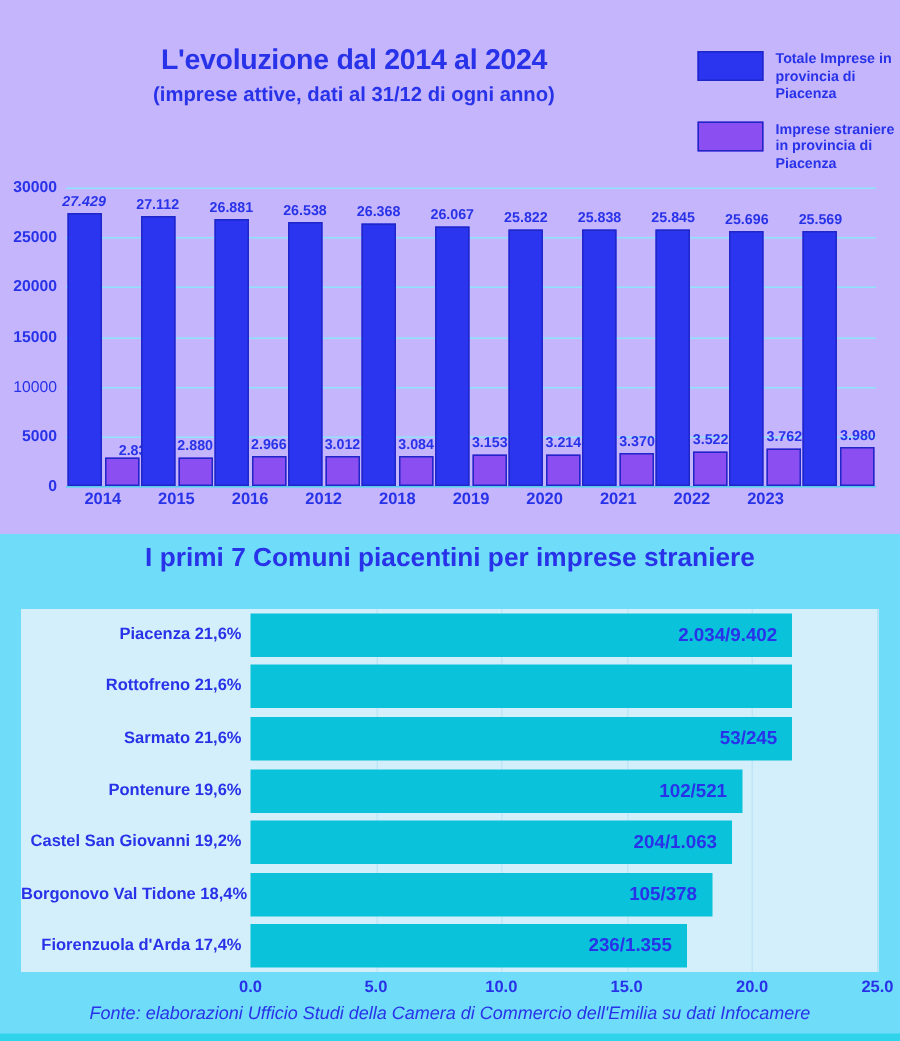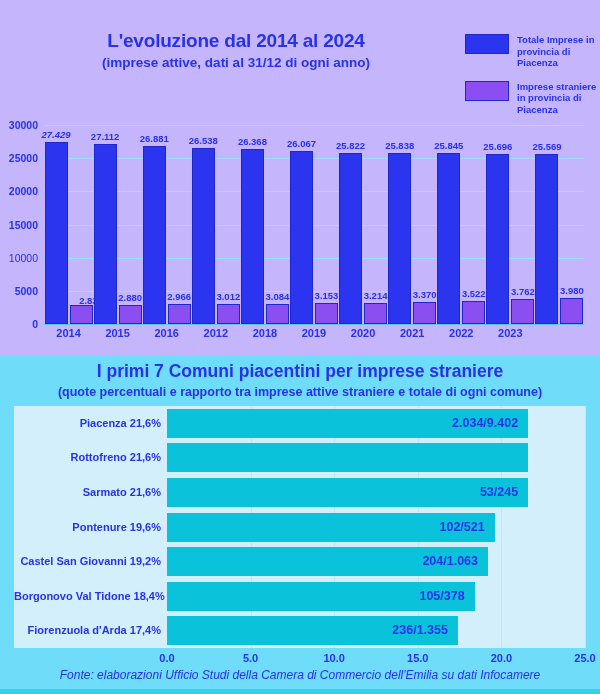--- a/index.html
+++ b/index.html
@@ -174,21 +174,20 @@
         <div class="bar-label" style="left: 482.455px; width: 41px; top: 16.3923px;">25.569</div>
         <div class="bar est" style="left: 516.455px; width: 23px; height: 26.4007px;"></div>
         <div class="bar-label" style="left: 508.455px; width: 39px; top: 159.599px;">3.980</div>
         <div class="xtick" style="left: 490.909px; width: 49.0909px; margin-top: 48px;">2024</div>
       </div>
     <div id="axis1"></div>
   </div>
 
   <div id="bottom-panel">
     <div id="bot-title">I primi 7 Comuni piacentini per imprese straniere</div>
-    <div id="bot-subtitle">(quote percentuali e rapporto tra imprese attive straniere e totale di ogni comune)</div>
     <div id="plot2-bg"></div>
     <div id="plot2">
         <div class="xtick2" style="left: 123px; width: 60px; top: 246px;">0.0</div>
         <div class="vgrid" style="left: 236.6px;"></div>
         <div class="xtick2" style="left: 206.6px; width: 60px; top: 246px;">5.0</div>
         <div class="vgrid" style="left: 320.2px;"></div>
         <div class="xtick2" style="left: 290.2px; width: 60px; top: 246px;">10.0</div>
         <div class="vgrid" style="left: 403.8px;"></div>
         <div class="xtick2" style="left: 373.8px; width: 60px; top: 246px;">15.0</div>
         <div class="vgrid" style="left: 487.4px;"></div>

